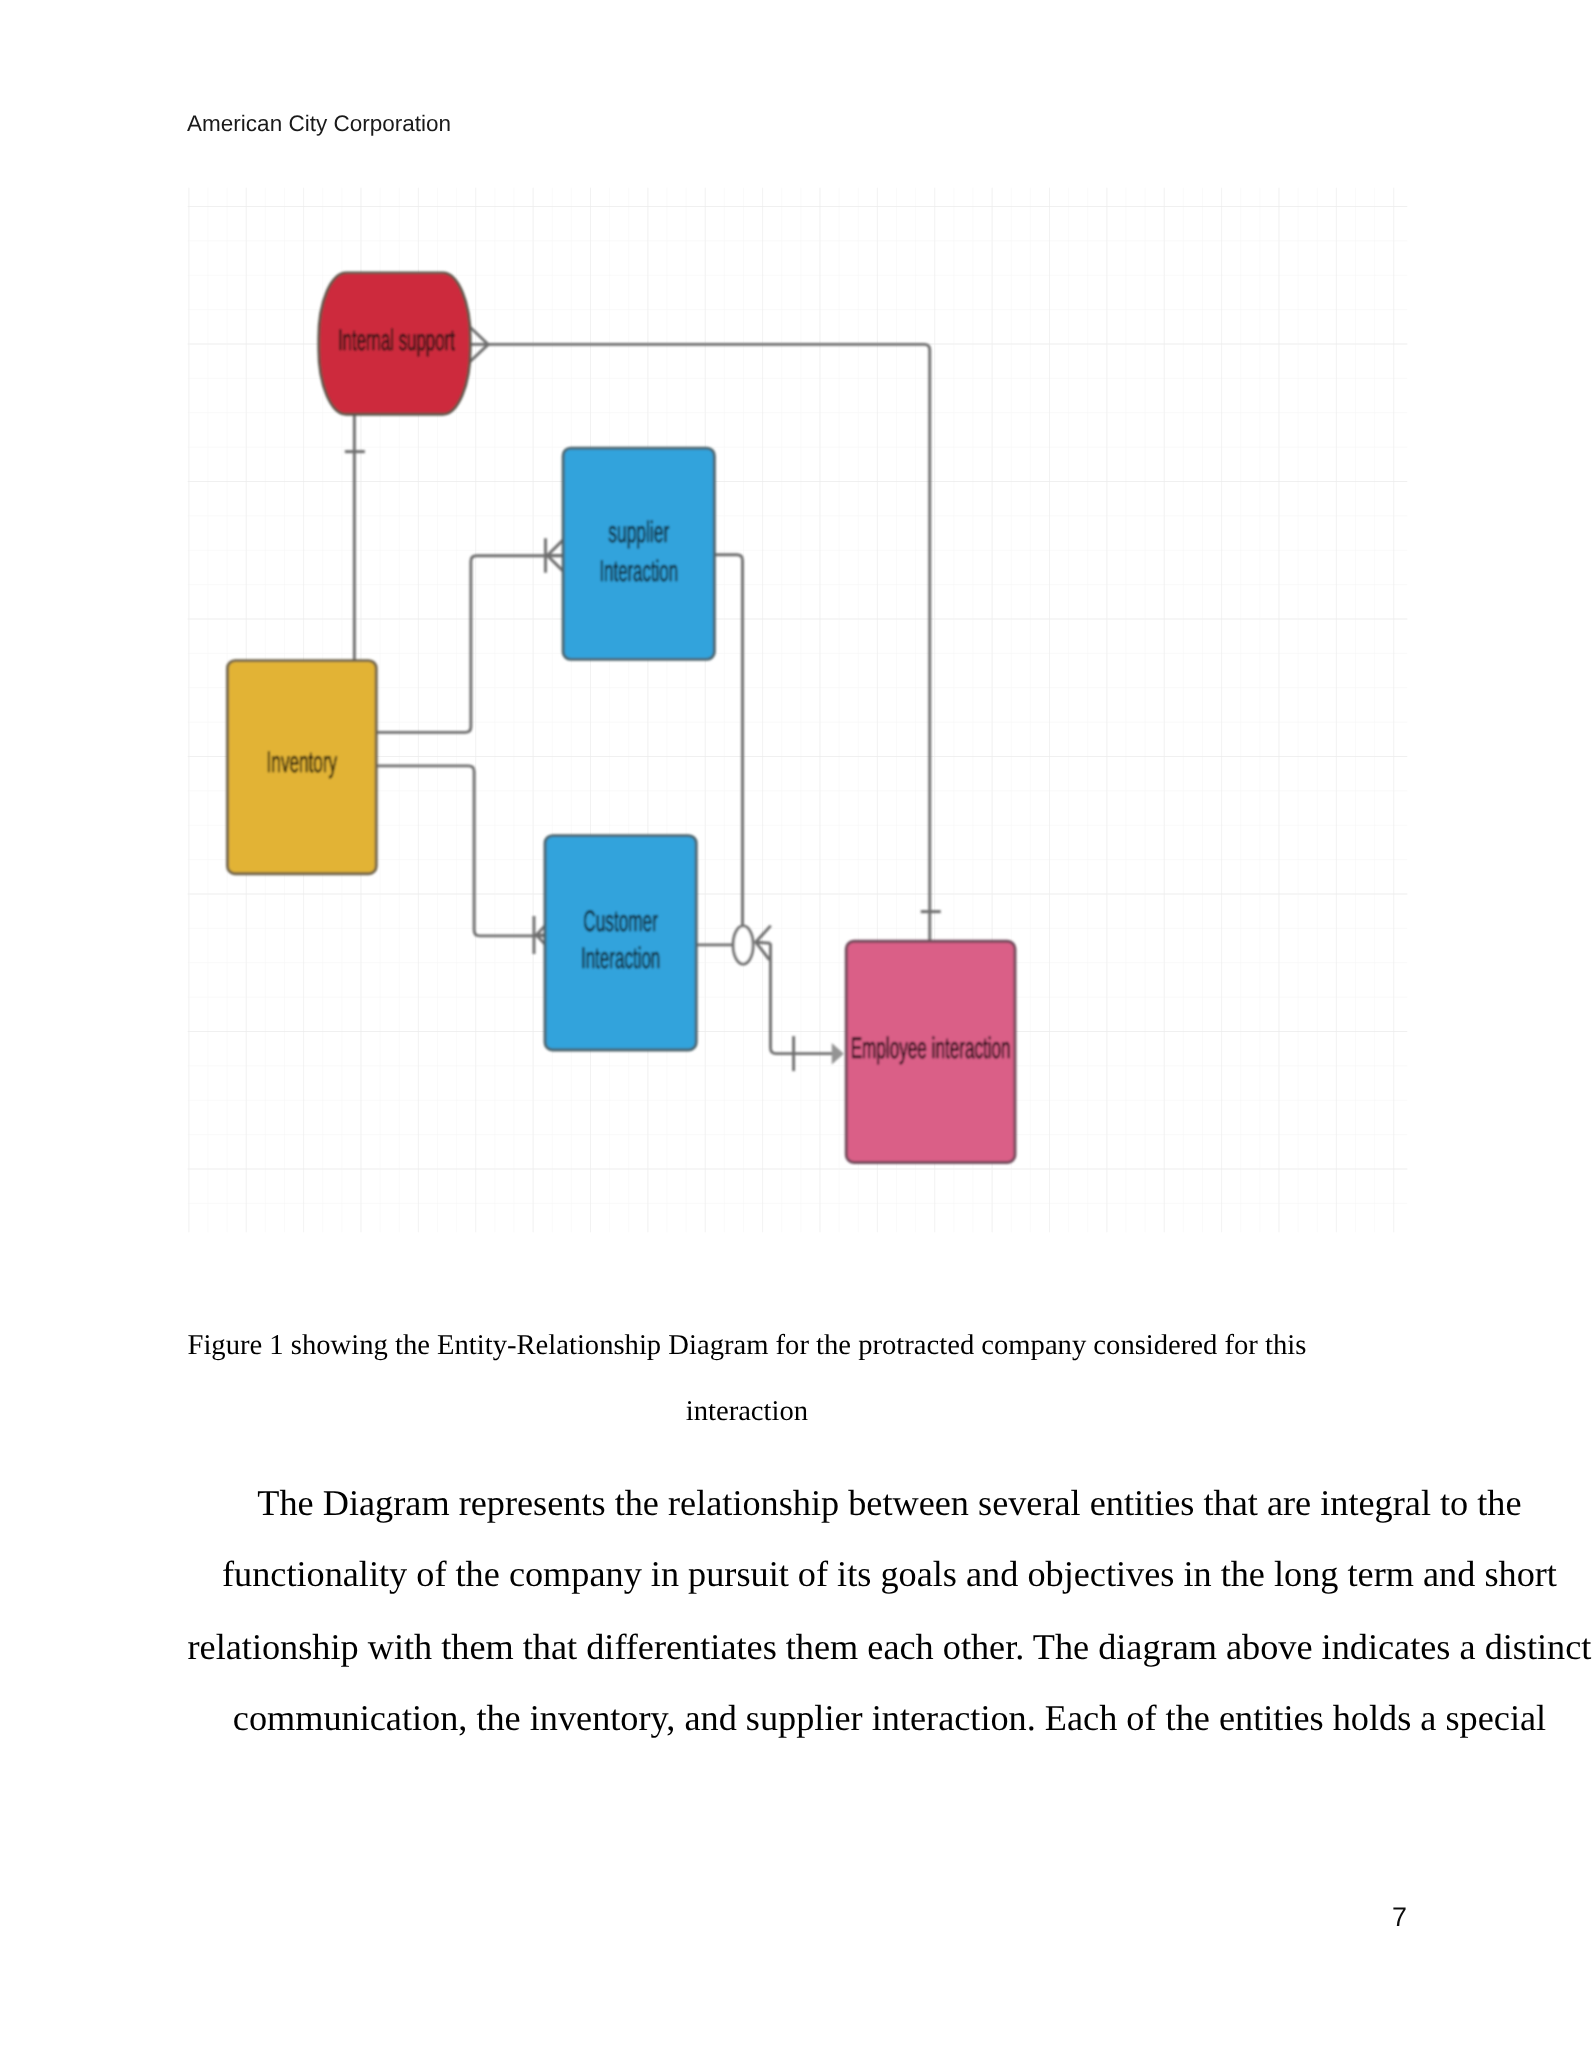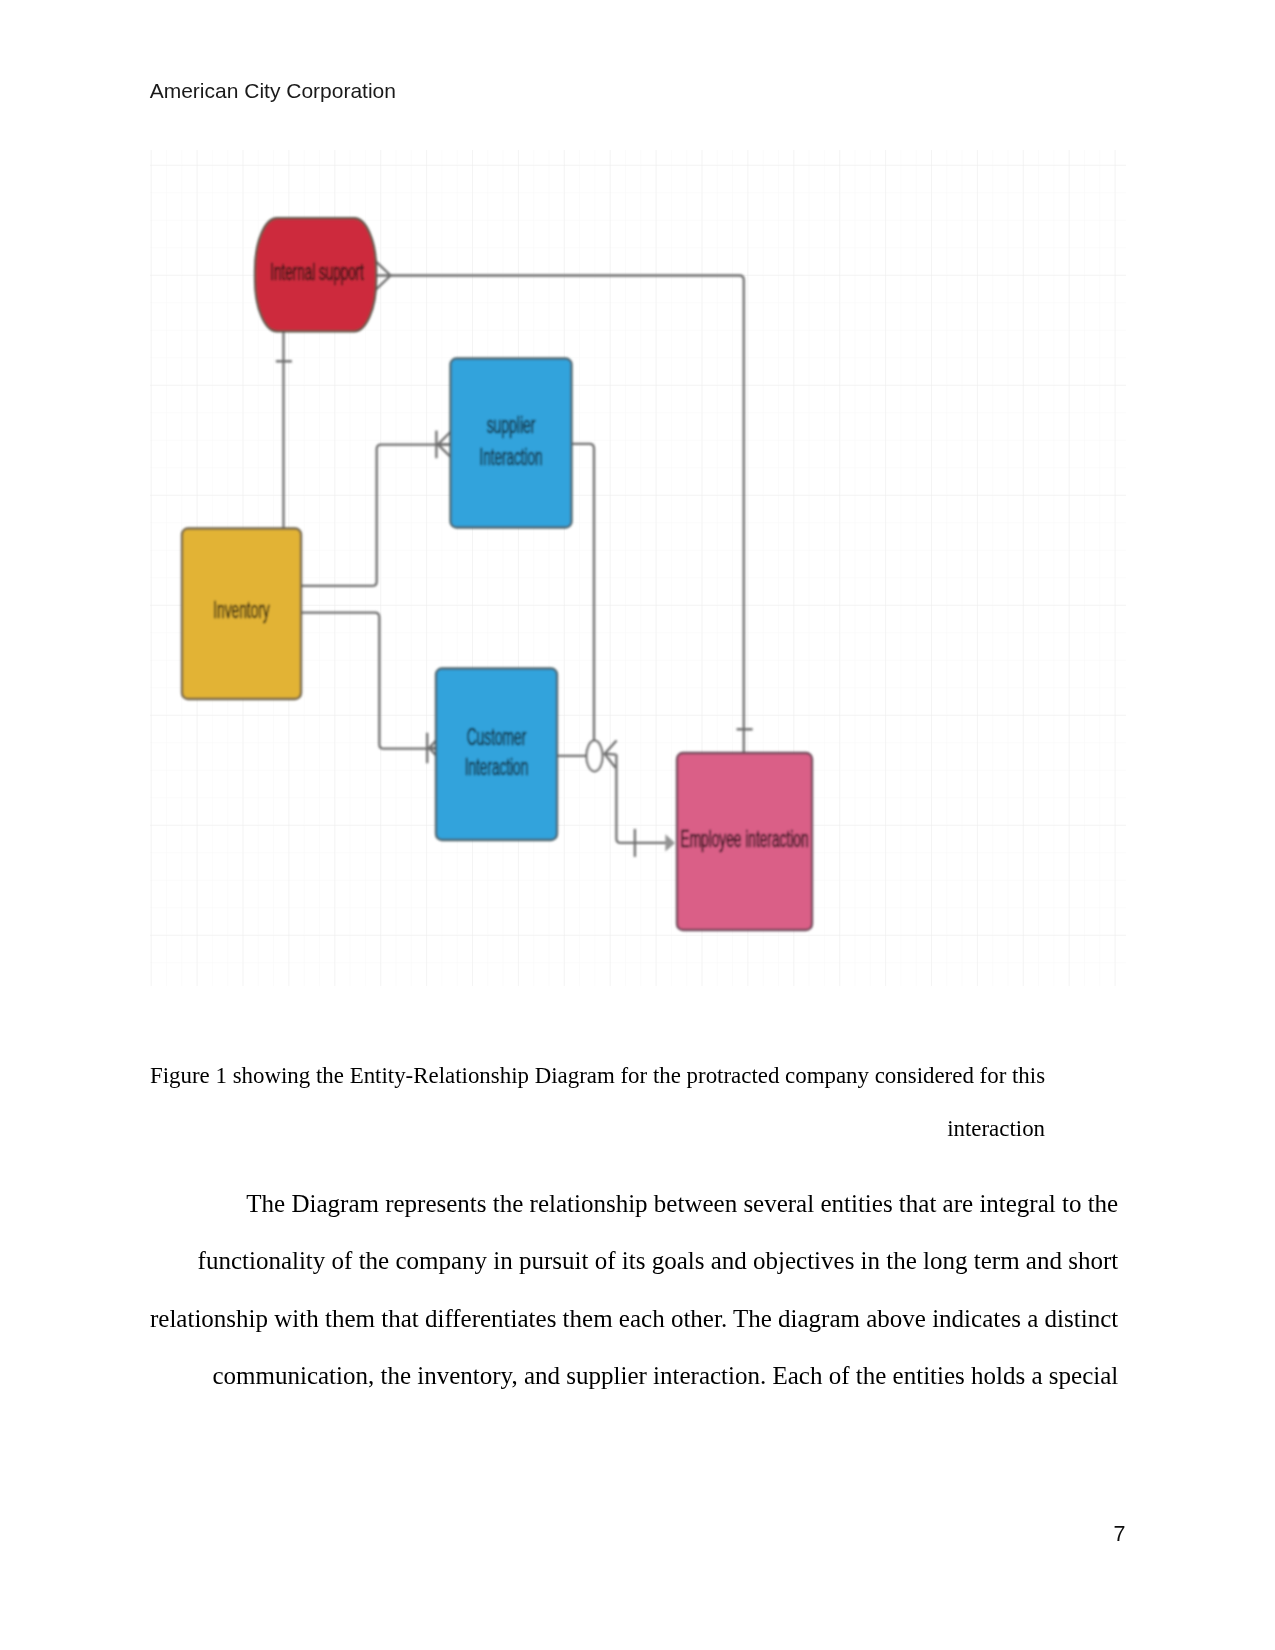--- a/index.html
+++ b/index.html
@@ -6,40 +6,40 @@
   html,body{margin:0;padding:0;}
   body{
     width:1275px;height:1650px;background:#ffffff;overflow:hidden;position:relative;
     font-family:"Liberation Serif", serif;
     -webkit-font-smoothing:antialiased;
   }
   .page{position:absolute;inset:0;}
 
   
   #doc-header{
-    position:absolute;left:149.7px;top:80px;
+    position:absolute;left:149.7px;top:90px;
     font-family:"Liberation Sans", sans-serif;
-    font-size:21px;line-height:1;color:#1a1a1a;
+    font-size:18px;line-height:1;color:#1a1a1a;
     white-space:nowrap;
   }
 
   
   #figure-wrap{position:absolute;left:150px;top:150px;width:976px;height:836px;}
   #er-diagram{display:block;width:976px;height:836px;}
 
   
   .para{
     position:absolute;left:150px;
     font-family:"Liberation Serif", serif;
     color:#000000;
-    text-align:right;
+    text-align:center;
     margin:0;white-space:nowrap;
   }
   #figure-caption{top:1048.5px;font-size:22.9px;line-height:53.5px;}
-  #body-para-1{top:1174.8px;font-size:25px;line-height:57.5px;}
+  #body-para-1{top:1174.8px;font-size:29px;line-height:57.5px;}
   .tl{display:block;}
 
   
   #page-number{
     position:absolute;left:0;top:1523.5px;width:1125.5px;
     text-align:right;
     font-family:"Liberation Sans", sans-serif;
     font-size:21.5px;line-height:1;color:#0d0d0d;
   }
 </style>

